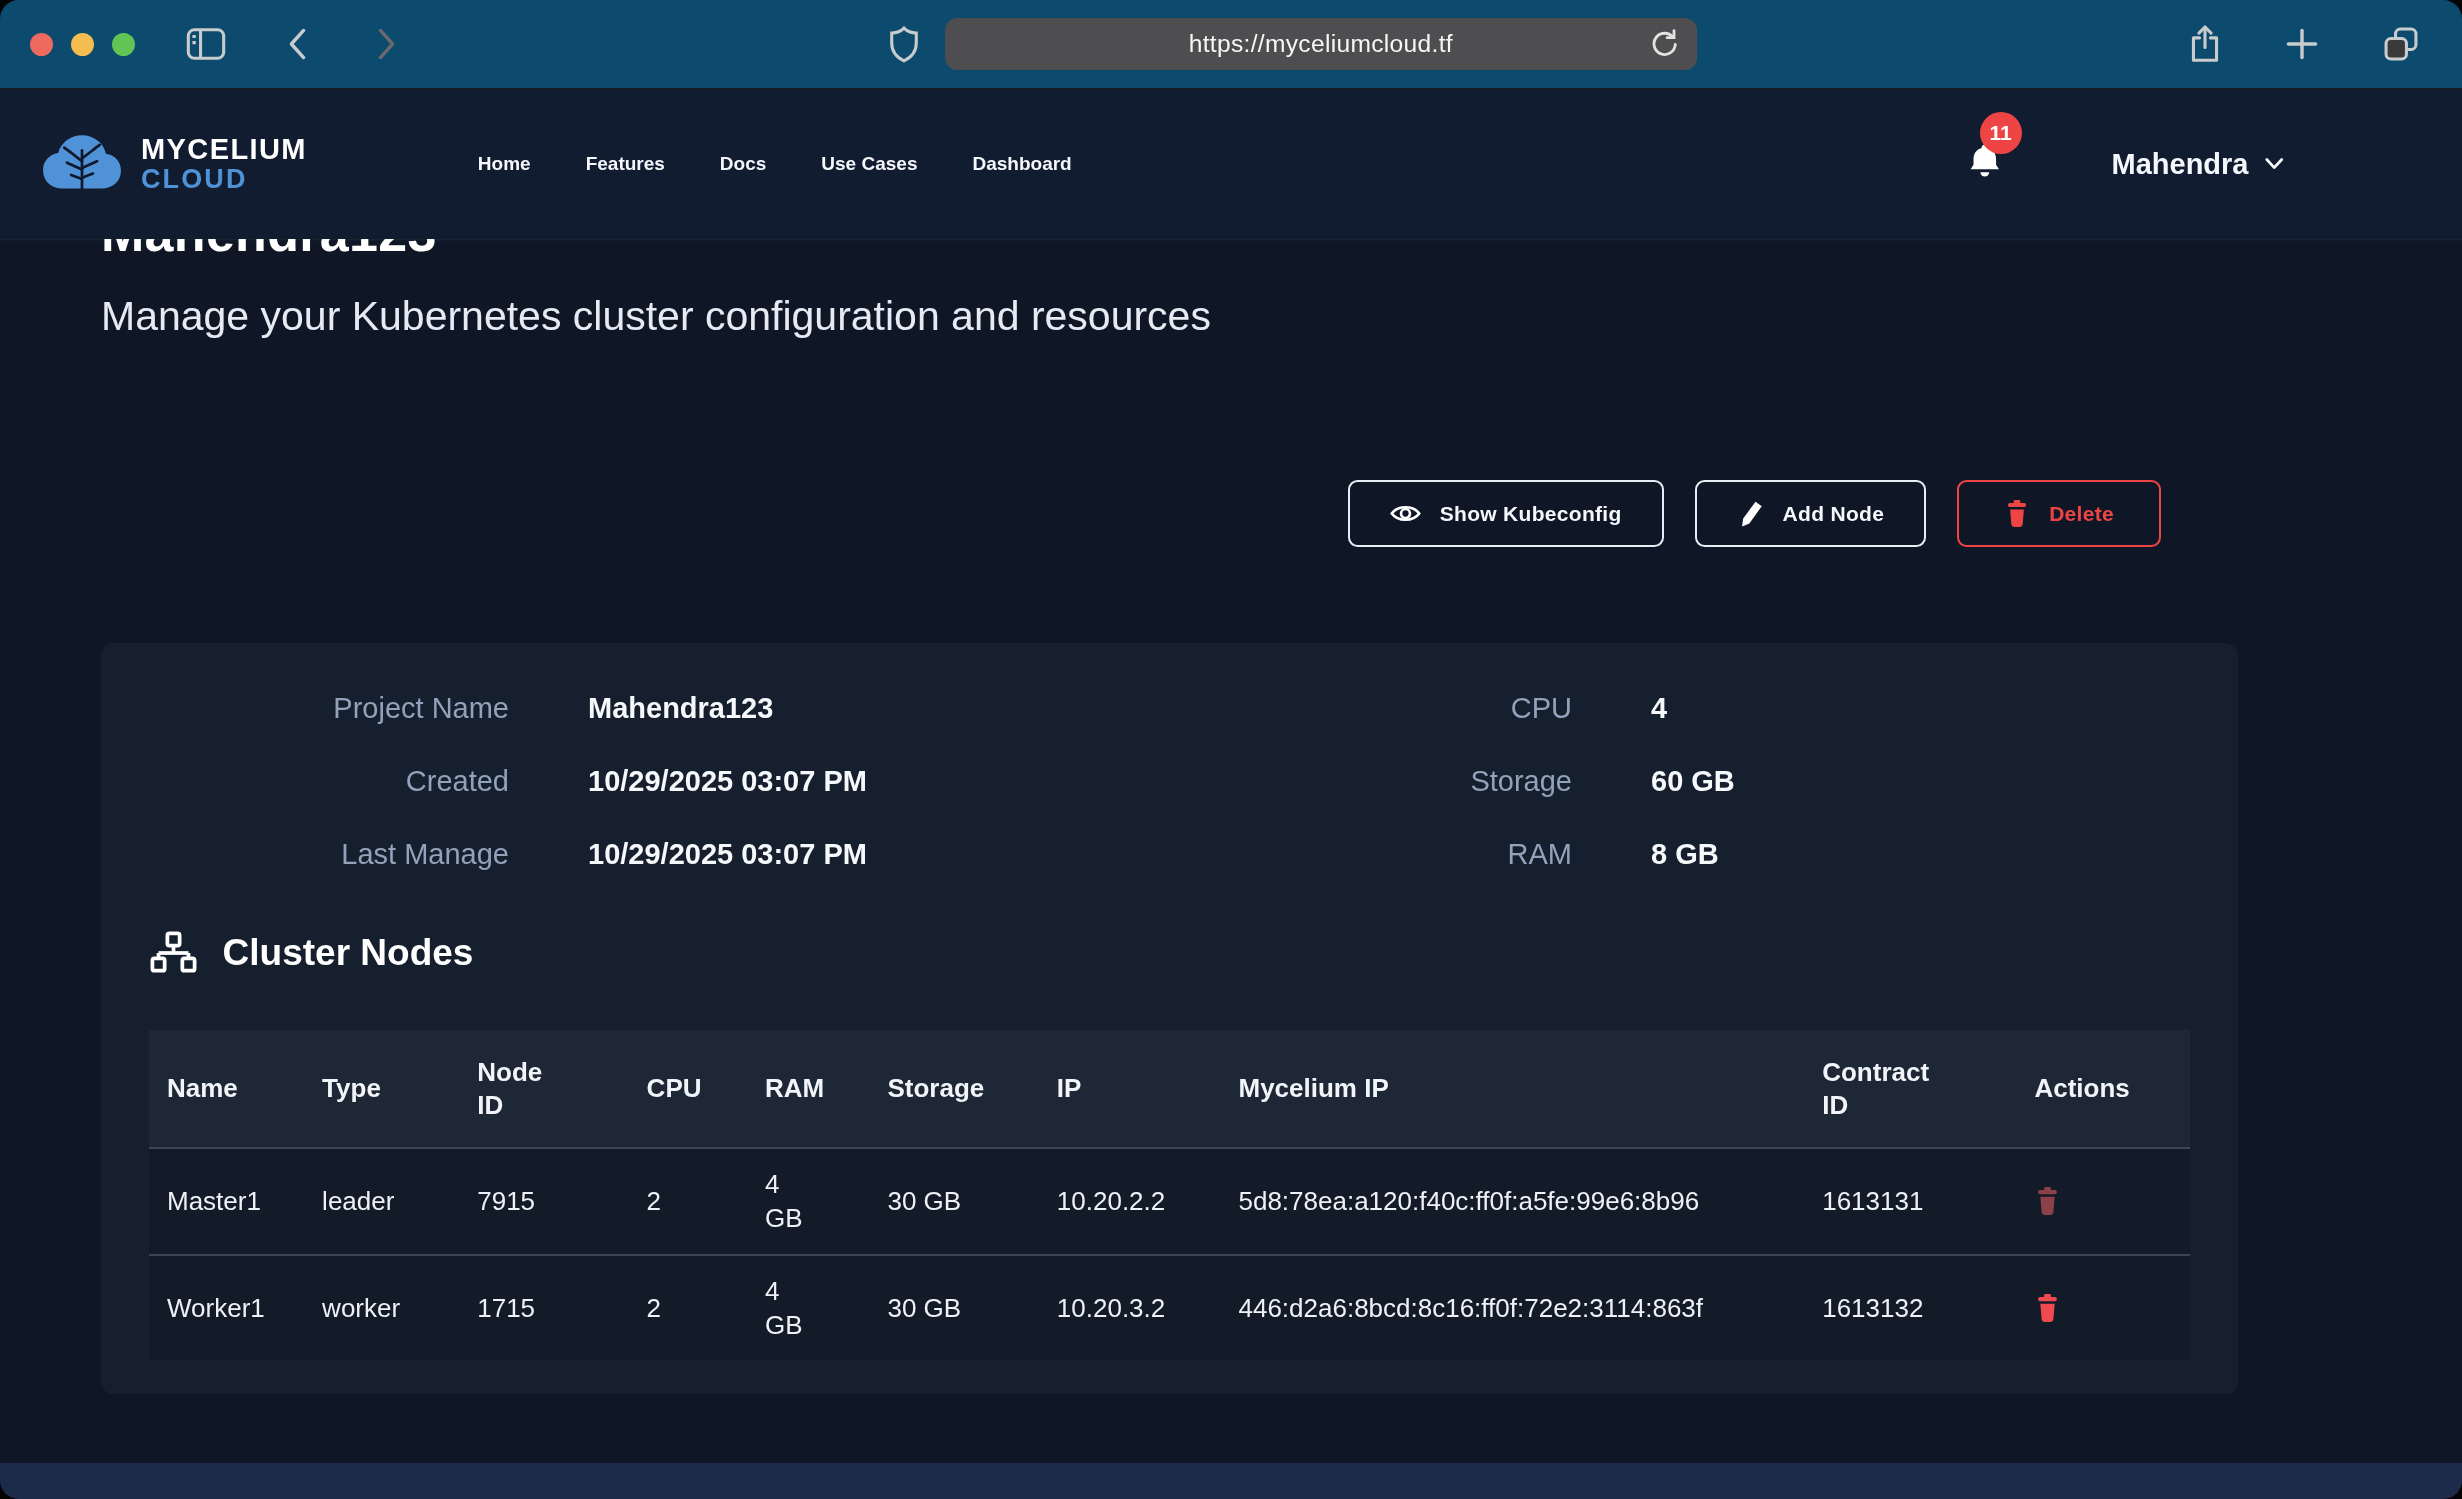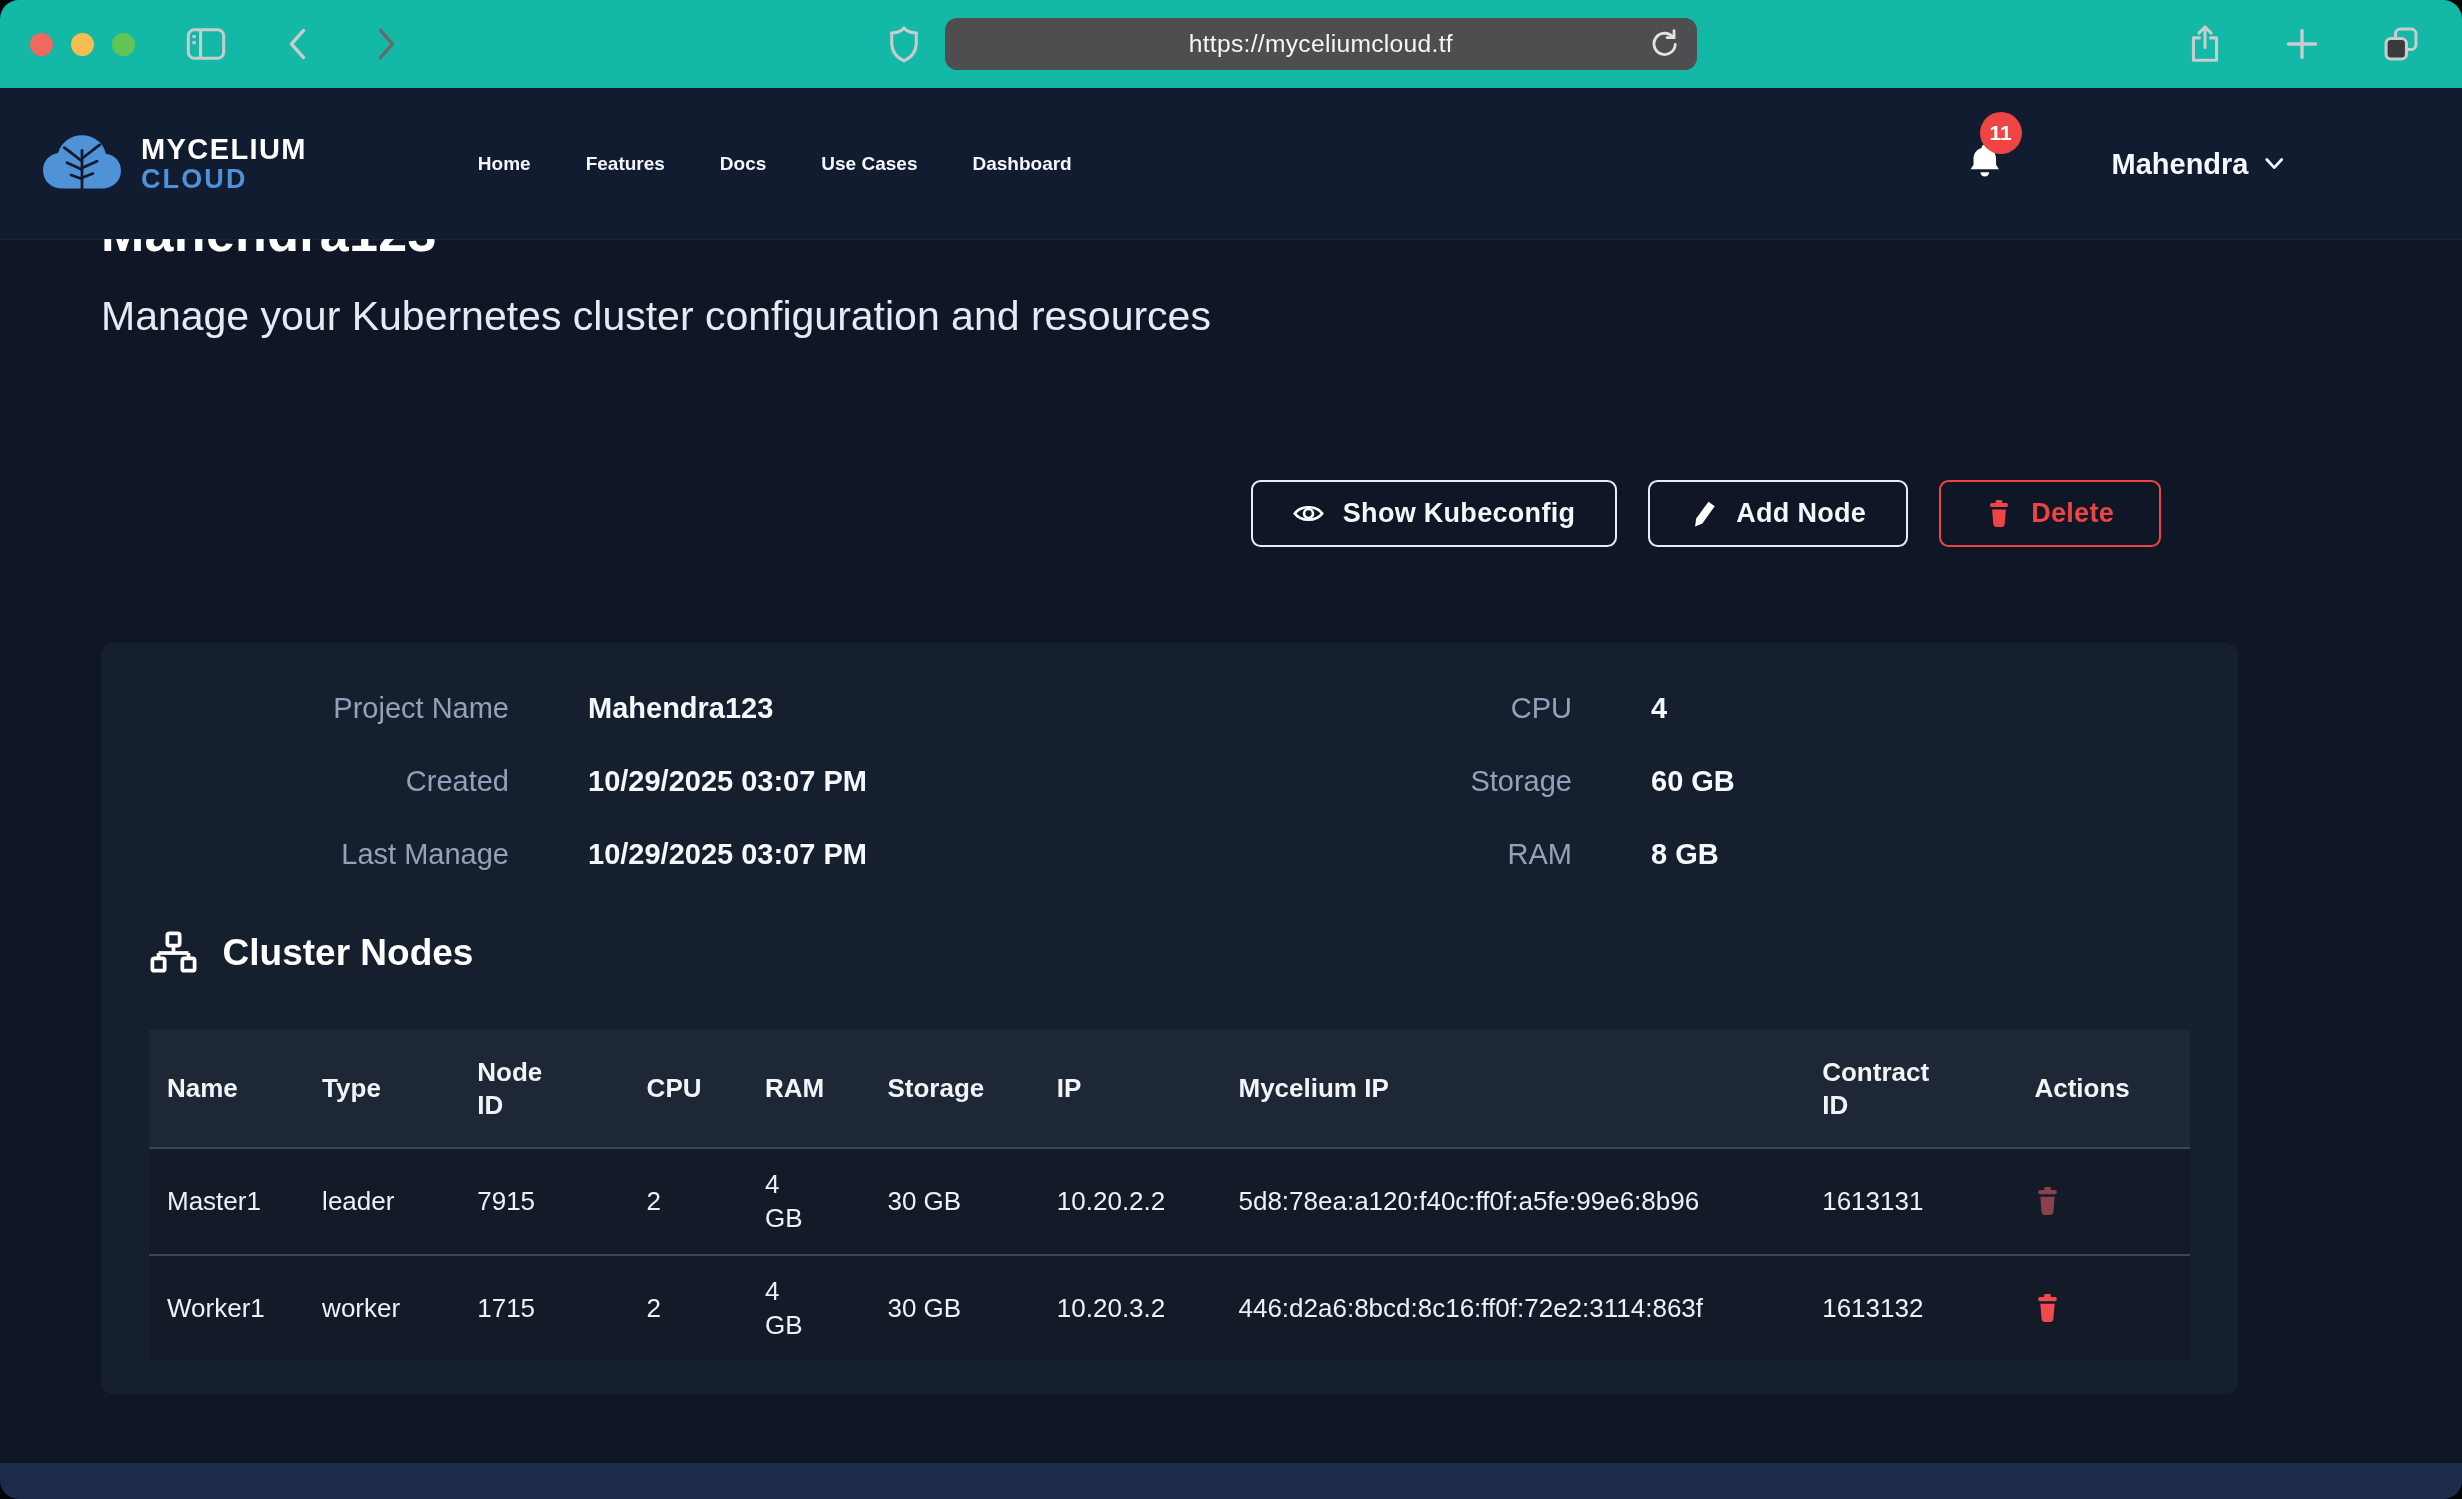--- a/index.html
+++ b/index.html
@@ -6,21 +6,21 @@
     --page-bg:#0f1726; --nav-bg:#121c30; --panel-bg:#161f2e; --thead-bg:#1e2735;
     --row-bg:#131b29; --sep:#3c4554; --label:#92a2ba; --text:#f1f5f9;
   }
   *{box-sizing:border-box;margin:0;padding:0;}
   html,body{width:2462px;height:1499px;background:#050505;overflow:hidden;
     font-family:"Liberation Sans",sans-serif;}
   .stage{width:2462px;height:1499px;background:#050505;}
   .window{position:relative;width:2462px;height:1499px;border-radius:19px;overflow:hidden;
     background:var(--page-bg);}
   
-  .chrome{height:89px;background:#14b8a6;display:flex;align-items:center;padding:0 30px;
+  .chrome{height:89px;background:#0c4a6e;display:flex;align-items:center;padding:0 30px;
     border-bottom:1.4px solid #1c1c1c;}
   .traffic{display:flex;gap:18px;align-items:center;}
   .dot{width:23px;height:23px;border-radius:50%;}
   .dot.red{background:#ee6a5f;} .dot.yellow{background:#f5bd4f;} .dot.green{background:#61c454;}
   .chrome-ico{display:flex;align-items:center;justify-content:center;color:#c9cccd;}
   .chrome-ico svg{display:block;}
   .ico-sidebar{margin-left:51px;}
   .ico-back{margin-left:60px;}
   .ico-fwd{margin-left:66px;color:#6a6a6a;}
   .url-zone{flex:1;display:flex;align-items:center;justify-content:center;gap:26px;}
@@ -48,21 +48,21 @@
   .user-name{color:#f4f7fb;font-size:29px;font-weight:700;}
   
   .main{position:relative;z-index:1;padding:0 224px 0 101px;}
   .blur-redaction{position:absolute;left:20.5px;top:-60px;width:601px;height:63px;
     border-radius:18px;background:rgba(152,163,180,0.30);filter:blur(11.6px);z-index:30;
     pointer-events:none;}
   .page-title{color:#fff;font-size:52px;font-weight:700;margin-top:-36px;letter-spacing:0.3px;}
   .page-subtitle{color:#e6ebf3;font-size:41px;font-weight:400;margin-top:30px;}
   .actions-row{display:flex;justify-content:flex-end;gap:31px;margin-top:140px;padding-right:77px;}
   .btn{display:flex;align-items:center;gap:19px;height:67px;padding:0 40px;border-radius:9.6px;
-    background:transparent;border:2.1px solid #e8edf3;color:#f4f7fb;font-size:27px;font-weight:700;
+    background:transparent;border:2.1px solid #e8edf3;color:#f4f7fb;font-size:21px;font-weight:700;
     font-family:"Liberation Sans",sans-serif;cursor:pointer;letter-spacing:0.3px;}
   .btn svg{display:block;}
   .btn-danger{border-color:#ef4444;color:#ef4444;padding:0 45px;}
   
   .panel{margin-top:96px;background:var(--panel-bg);border-radius:12.3px;
     padding:49px 48px 34px;}
   .details-grid{display:grid;grid-template-columns:360px 615px 290px auto;
     column-gap:79px;row-gap:40px;align-items:center;}
   .d-label{color:var(--label);font-size:29px;font-weight:500;text-align:right;}
   .d-value{color:#f6f9fc;font-size:29px;font-weight:600;}

